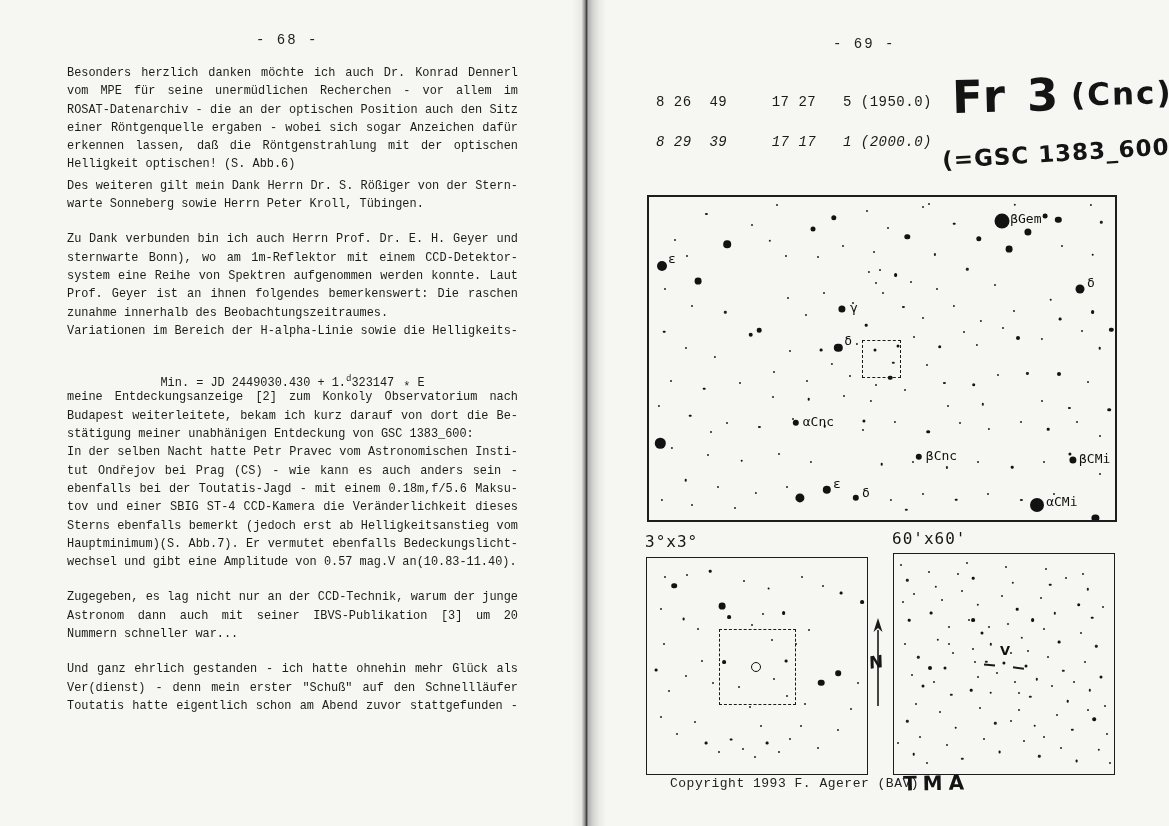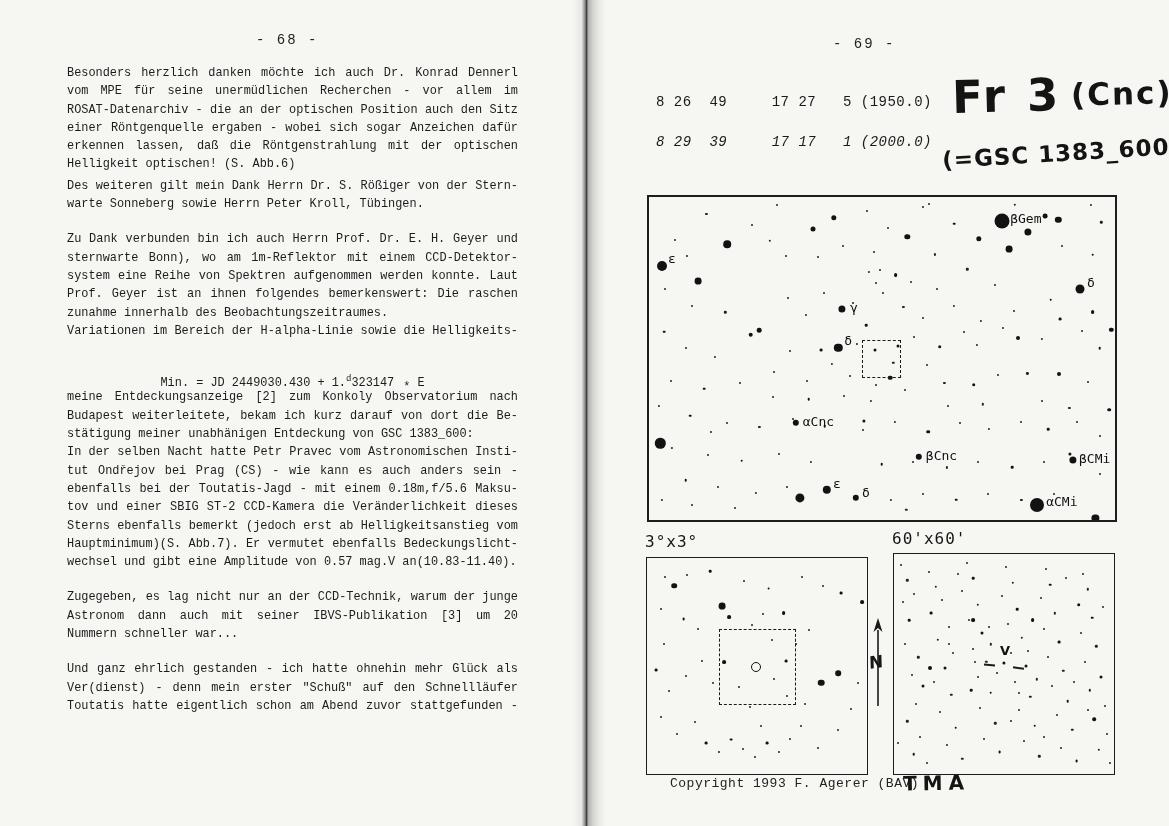--- a/index.html
+++ b/index.html
@@ -94,21 +94,21 @@
         <div class="tline">Variationen im Bereich der H-alpha-Linie sowie die Helligkeits-</div>
       </div>
       <div class="para" style="margin-bottom: 17px;">
         <div class="eqline"><span>Min. = JD 2449030.430 + 1.</span><sup>d</sup><span>323147</span><span class="lowast">*</span><span>E</span></div>
         <div class="tline">meine Entdeckungsanzeige [2] zum Konkoly Observatorium nach</div>
         <div class="tline">Budapest weiterleitete, bekam ich kurz darauf von dort die Be-</div>
         <div class="tline noj">stätigung meiner unabhänigen Entdeckung von GSC 1383_600:</div>
         <div class="tline">In der selben Nacht hatte Petr Pravec vom Astronomischen Insti-</div>
         <div class="tline">tut Ondřejov bei Prag (CS) - wie kann es auch anders sein -</div>
         <div class="tline">ebenfalls bei der Toutatis-Jagd - mit einem 0.18m,f/5.6 Maksu-</div>
-        <div class="tline">tov und einer SBIG ST-2 CCD-Kamera die Veränderlichkeit dieses</div>
+        <div class="tline">tov und einer SBIG ST-4 CCD-Kamera die Veränderlichkeit dieses</div>
         <div class="tline">Sterns ebenfalls bemerkt (jedoch erst ab Helligkeitsanstieg vom</div>
         <div class="tline">Hauptminimum)(S. Abb.7). Er vermutet ebenfalls Bedeckungslicht-</div>
         <div class="tline noj">wechsel und gibt eine Amplitude von 0.57 mag.V an(10.83-11.40).</div>
       </div>
       <div class="para" style="margin-bottom: 17px;">
         <div class="tline">Zugegeben, es lag nicht nur an der CCD-Technik, warum der junge</div>
         <div class="tline">Astronom dann auch mit seiner IBVS-Publikation [3] um 20</div>
         <div class="tline noj">Nummern schneller war...</div>
       </div>
       <div class="para" style="margin-bottom: 0px;">

